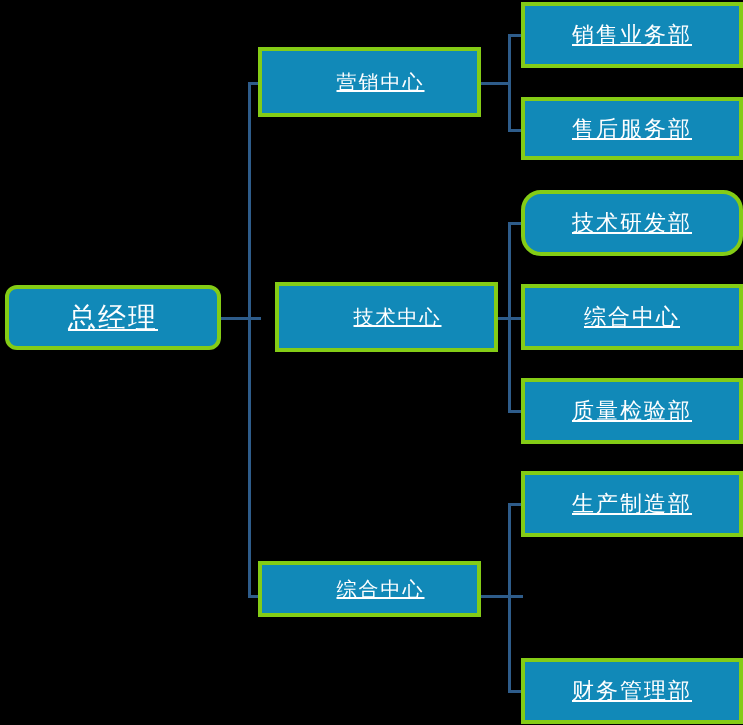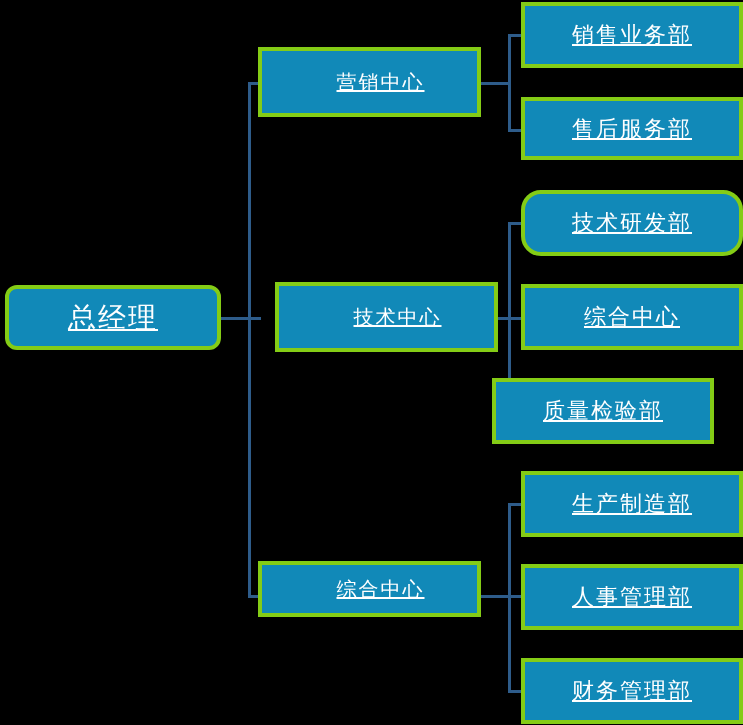--- a/index.html
+++ b/index.html
@@ -101,29 +101,26 @@
   </div>
 
   <div class="node lvl3" style="left:521px; top:190px; width:222px; height:66px;border-radius:20px;">
     <span class="node-label">技术研发部</span>
   </div>
 
   <div class="node lvl3" style="left:521px; top:284px; width:222px; height:66px;">
     <span class="node-label">综合中心</span>
   </div>
 
-  <div class="node lvl3" style="left:492px; top:378px; width:222px; height:66px;">
+  <div class="node lvl3" style="left:521px; top:378px; width:222px; height:66px;">
     <span class="node-label">质量检验部</span>
   </div>
 
   <div class="node lvl3" style="left:521px; top:471px; width:222px; height:66px;">
     <span class="node-label">生产制造部</span>
   </div>
 
-  <div class="node lvl3" style="left:521px; top:564px; width:222px; height:66px;">
-    <span class="node-label">人事管理部</span>
-  </div>
 
   <div class="node lvl3" style="left:521px; top:658px; width:222px; height:66px;text-align:right;">
     <span class="node-label">财务管理部</span>
   </div>
 
 </div>
 
 </body></html>

